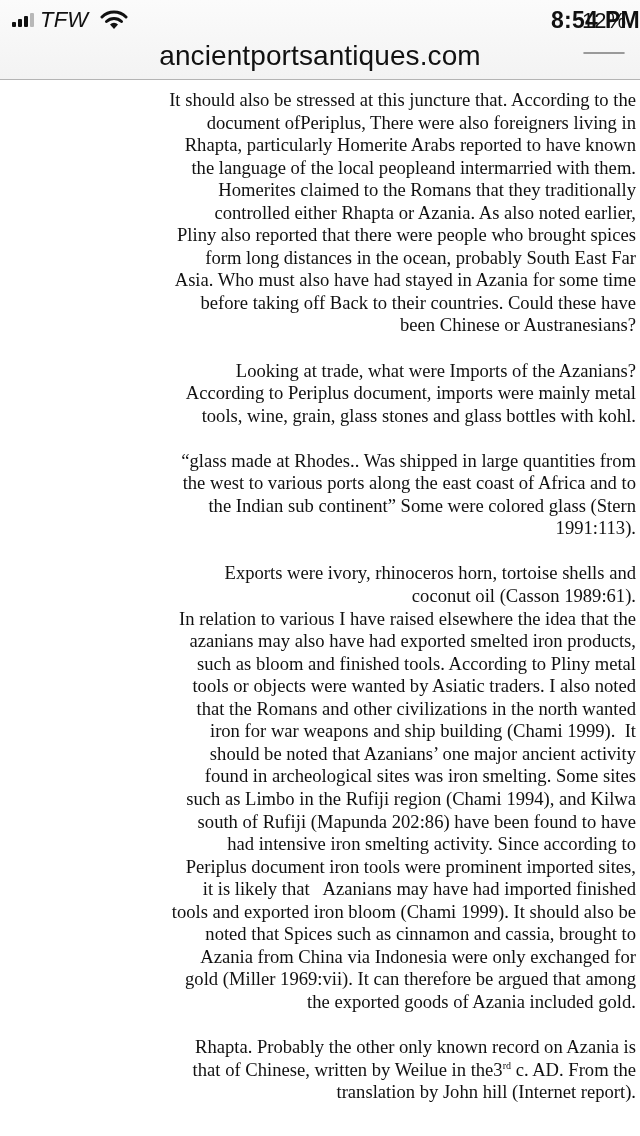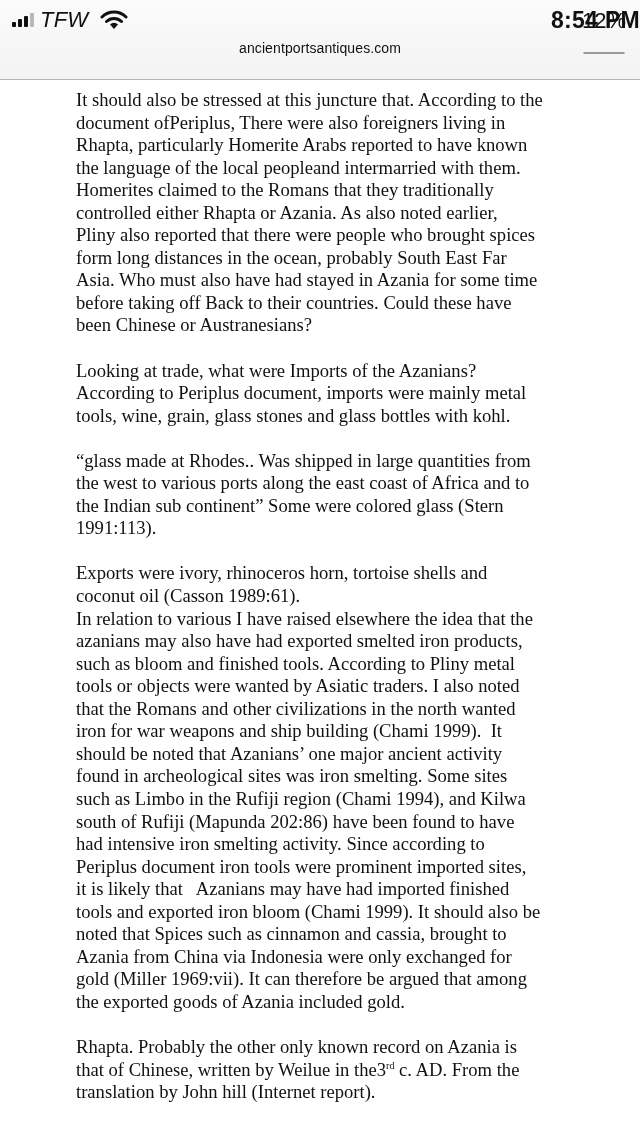--- a/index.html
+++ b/index.html
@@ -39,26 +39,26 @@
   }
   .battery .fill {
     position: absolute; left: 2px; top: 2px; bottom: 2px; width: 5px;
     background: #ff3b30; border-radius: 1.5px;
   }
   .battery-nub {
     width: 3px; height: 7px; background: #9a9a9a; border-radius: 0 2px 2px 0; margin-left: -4px;
   }
   .url {
     position: absolute; left: 0; right: 0; top: 40px; text-align: center;
-    font-size: 14px; color: #111; letter-spacing: 0.1px;
+    font-size: 28px; color: #111; letter-spacing: 0.1px;
   }
   .content {
     position: absolute; left: 76px; top: 89px; width: 560px;
     font-family: "Liberation Serif", "DejaVu Serif", serif;
-    font-size: 18.6px; line-height: 22.55px; color: #111;
+    font-size: 18.6px; line-height: 22.55px; color: #111; text-align: right;
   }
   .line { display: block; white-space: pre; height: 22.55px; }
   .blank { display: block; height: 22.55px; }
   sup { font-size: 10px; line-height: 0; vertical-align: 7px; }
 </style>
 </head>
 <body>
 
 <div class="topbar">
   <div class="status-left">

